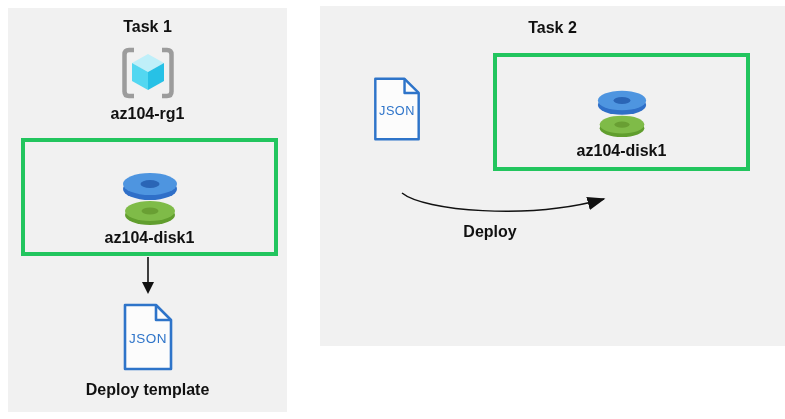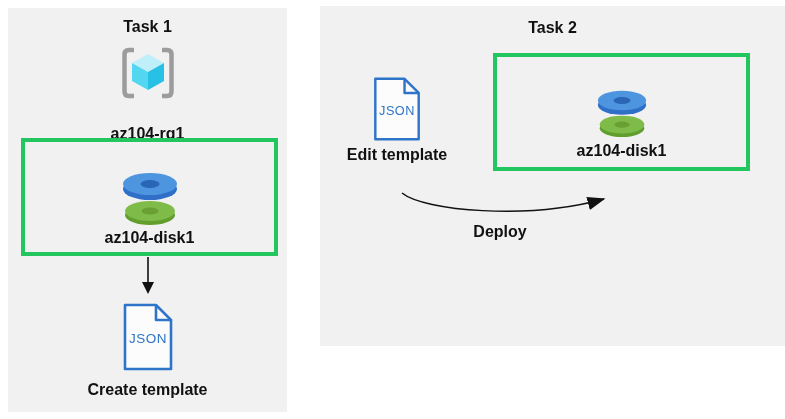--- a/index.html
+++ b/index.html
@@ -34,35 +34,35 @@
     position: absolute;
     border: 4px solid #22c55e;
     background: #f1f1f1;
   }
   .t1-box { left: 13px;  top: 130px; width: 249px; height: 110px; }
   .t2-box { left: 173px; top: 47px;  width: 249px; height: 110px; }
 
   
   .t1-title   { top: 10px; }
   .t1-rg-icon { top: 38px; }
-  .t1-rg-label{ top: 97px; margin-top: 20px; }
+  .t1-rg-label{ top: 97px; }
   .box-disk   { top: 28px; }
   .box-disk-label { top: 87px; }
   .t1-arrow   { top: 249px; }
   .t1-json    { top: 294px; }
   .t1-caption { top: 373px; }
 
   
   .t2-title    { top: 13px; }
   .t2-json     { left: 49px; top: 70px; }
   .t2-edit     { left: 9px;  top: 140px; width: 136px; }
   .t2-box .box-disk { top: 31px; }
   .t2-box .box-disk-label { top: 85px; }
   .t2-arrow    { left: 78px; top: 182px; }
-  .t2-deploy   { left: 119px; top: 217px; width: 122px; }
+  .t2-deploy   { left: 109px; top: 217px; width: 122px; }
 
   .json-text {
     font-family: "Liberation Sans", sans-serif;
     font-size: 13.5px;
     letter-spacing: 0.5px;
     fill: #2e74c9;
   }
 </style>
 </head>
 <body>
@@ -105,36 +105,35 @@
   </div>
 
   <div class="icon center-x t1-json">
     <svg width="56" height="70" viewBox="0 0 56 70">
       <path d="M5 3 H36 L51 18 V67 H5 Z" fill="#fcfcfc" stroke="#2e74c9" stroke-width="2.6" stroke-linejoin="round"></path>
       <path d="M36 3 V18 H51" fill="none" stroke="#2e74c9" stroke-width="2.6" stroke-linejoin="round"></path>
       <text class="json-text" x="28" y="41" text-anchor="middle">JSON</text>
     </svg>
   </div>
 
-  <div class="lbl full t1-caption">Create template</div>
+  <div class="lbl full t1-caption">Deploy template</div>
 </div>
 
 <div class="panel panel-right">
 
   <div class="lbl full t2-title">Task 2</div>
 
   <div class="icon t2-json">
     <svg width="56" height="66" viewBox="0 0 56 70">
       <path d="M5 3 H36 L51 18 V67 H5 Z" fill="#fcfcfc" stroke="#2e74c9" stroke-width="2.6" stroke-linejoin="round"></path>
       <path d="M36 3 V18 H51" fill="none" stroke="#2e74c9" stroke-width="2.6" stroke-linejoin="round"></path>
       <text class="json-text" x="28" y="41" text-anchor="middle">JSON</text>
     </svg>
   </div>
 
-  <div class="lbl t2-edit">Edit template</div>
 
   <div class="res-box t2-box">
     <div class="icon center-x box-disk">
       <svg width="52" height="50" viewBox="0 0 56 56">
         <ellipse cx="28" cy="19" rx="27" ry="11" fill="#2f6fc8"></ellipse>
         <ellipse cx="28" cy="14" rx="27" ry="11" fill="#4e95e0"></ellipse>
         <ellipse cx="28" cy="14" rx="9.5" ry="4" fill="#2a65b6"></ellipse>
         <ellipse cx="28" cy="45" rx="25" ry="10" fill="#619e2e"></ellipse>
         <ellipse cx="28" cy="41" rx="25" ry="10" fill="#7fbb48"></ellipse>
         <ellipse cx="28" cy="41" rx="8.5" ry="3.5" fill="#699f33"></ellipse>

